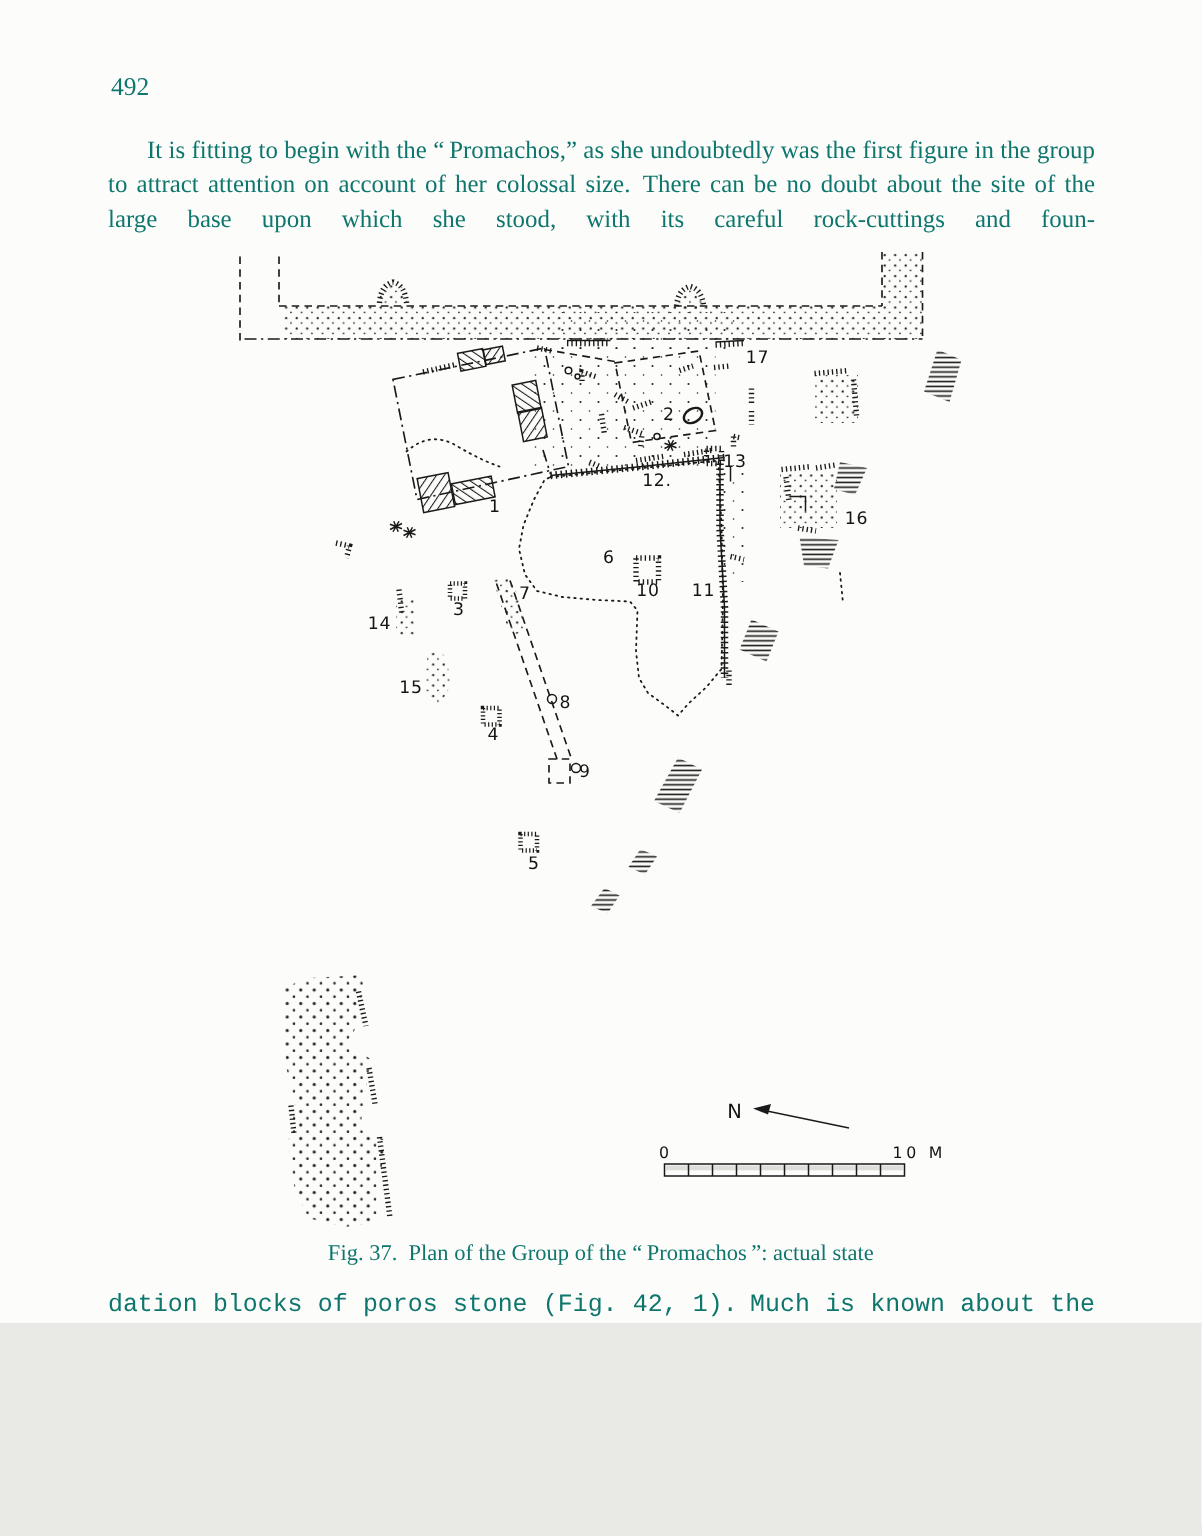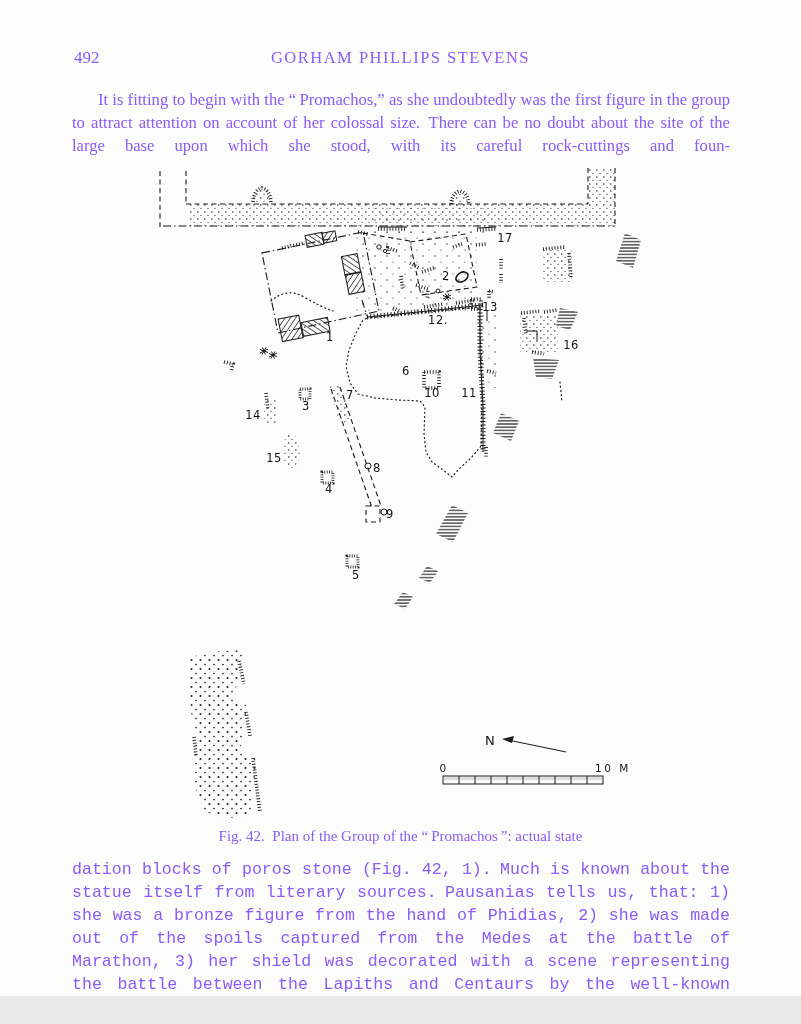--- a/index.html
+++ b/index.html
@@ -1,17 +1,17 @@
 <!DOCTYPE html>
 <html><head>
 <meta charset="utf-8">
 <style>
   html,body{margin:0;padding:0;}
   body{width:801px;height:1024px;background:#e9e9e6;font-family:"Liberation Serif",serif;}
-  .page{position:relative;width:801px;height:996px;background:#fcfcfa;color:#8b5cf6;overflow:hidden;}
+  .page{position:relative;width:801px;height:882px;background:#fcfcfa;color:#0f766e;overflow:hidden;}
   .pagenum{position:absolute;top:48px;left:74px;font-size:17px;}
   .runhead{position:absolute;top:48px;left:0;width:100%;text-align:center;font-size:16.5px;letter-spacing:1.5px;}
   .para{position:absolute;left:72px;width:658px;font-size:16.6px;line-height:23px;text-align:justify;text-align-last:justify;}
   .para-top{top:88px;text-indent:26px;}
   .para-bottom{top:858px;font-family:Liberation Mono, monospace;}
   .caption{position:absolute;top:828px;left:0;width:100%;text-align:center;font-size:15px;}
   svg.plan{position:absolute;top:0;left:0;}
   .ln{stroke:#1a1a1a;stroke-width:1;fill:none;}
   .ln2{stroke:#1a1a1a;stroke-width:1.6;fill:none;}
   .dsh{stroke:#1a1a1a;stroke-width:1.1;fill:none;stroke-dasharray:5 3.5;}
@@ -21,21 +21,20 @@
   .cbs{stroke:#1a1a1a;stroke-width:3.6;stroke-dasharray:.9 2;fill:none;}
   .spk{stroke:#1a1a1a;stroke-width:3;stroke-dasharray:.8 1.6;fill:#fcfcfa;}
   .lbl{font-family:"DejaVu Sans",sans-serif;font-size:11.5px;fill:#141414;letter-spacing:.5px;}
 </style>
 </head>
 <body>
 
 <div class="page">
 
   <div class="pagenum">492</div>
-  <div class="runhead">GORHAM PHILLIPS STEVENS</div>
   <div class="para para-top">It is fitting to begin with the “ Promachos,” as she undoubtedly was the first figure in the group to attract attention on account of her colossal size. There can be no doubt about the site of the large base upon which she stood, with its careful rock-cuttings and foun-</div>
 
   <svg class="plan" width="801" height="1024" viewBox="0 0 801 1024">
     <defs>
       <pattern id="st" width="7" height="7" patternUnits="userSpaceOnUse">
         <circle cx="1.8" cy="2" r=".75" fill="#222"></circle>
           <circle cx="5" cy="5.3" r=".6" fill="#222"></circle>
       </pattern>
       <pattern id="stB" width="9" height="9" patternUnits="userSpaceOnUse">
         <circle cx="2.5" cy="3" r="1.05" fill="#222"></circle>
@@ -227,16 +226,16 @@
       <text class="lbl" x="469" y="397" text-anchor="middle">11</text>
       <text class="lbl" x="438" y="324" text-anchor="middle">12.</text>
       <text class="lbl" x="490" y="311" text-anchor="middle">13</text>
       <text class="lbl" x="253" y="419" text-anchor="middle">14</text>
       <text class="lbl" x="274" y="462" text-anchor="middle">15</text>
       <text class="lbl" x="571" y="349" text-anchor="middle">16</text>
       <text class="lbl" x="505" y="242" text-anchor="middle">17</text>
     </g>
   </svg>
 
-  <div class="caption">Fig. 42. Plan of the Group of the “ Promachos ”: actual state</div>
+  <div class="caption">Fig. 37. Plan of the Group of the “ Promachos ”: actual state</div>
   <div class="para para-bottom">dation blocks of poros stone (Fig. 42, 1). Much is known about the statue itself from literary sources. Pausanias tells us, that: 1) she was a bronze figure from the hand of Phidias, 2) she was made out of the spoils captured from the Medes at the battle of Marathon, 3) her shield was decorated with a scene representing the battle between the Lapiths and Centaurs by the well-known engraver Mys, and 4) the tip of the spear and</div>
 
 </div>
 
 </body></html>

